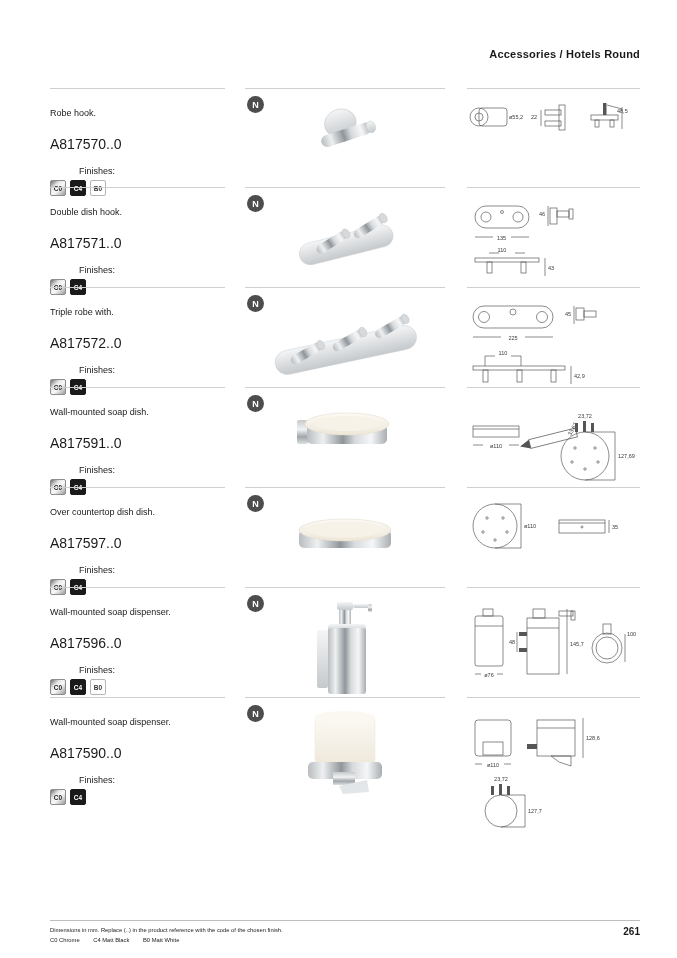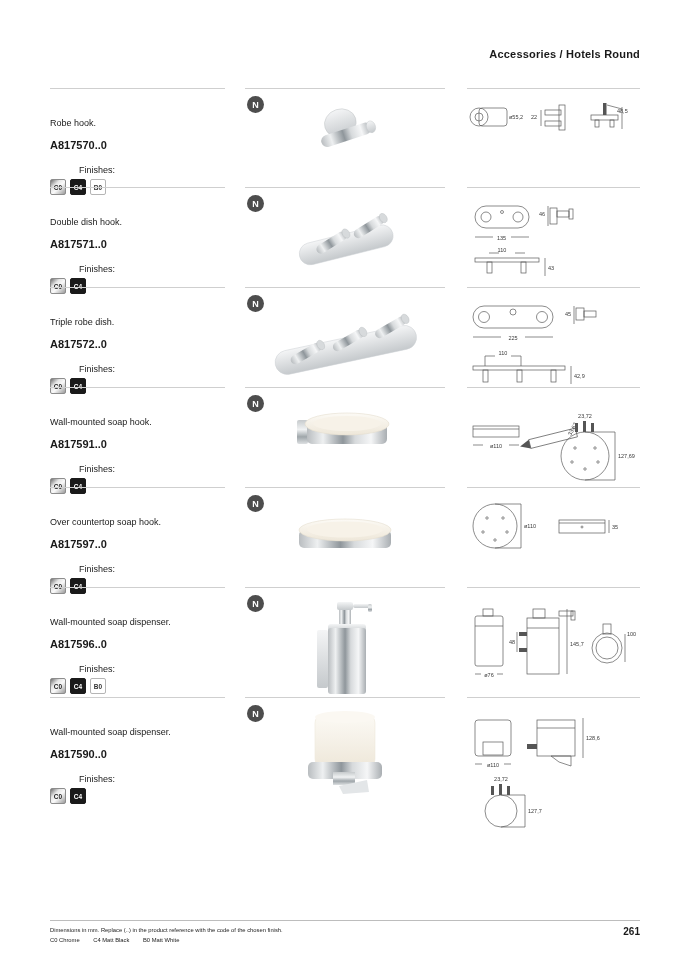--- a/index.html
+++ b/index.html
@@ -5,22 +5,22 @@
   html,body{margin:0;padding:0;background:#ffffff;}
   body{width:677px;height:958px;position:relative;font-family:"Liberation Sans",sans-serif;color:#1a1a1a;overflow:hidden;}
   .page{position:absolute;inset:0;}
   .header{position:absolute;top:48px;left:50px;width:590px;text-align:right;font-size:11px;font-weight:bold;letter-spacing:.2px;}
   .rows{position:absolute;top:88px;left:0;width:677px;}
   .row{display:flex;align-items:stretch;}
   .col{border-top:1px solid #cfcfcf;box-sizing:border-box;}
   .col-info{width:175px;margin-left:50px;padding-top:9px;}
   .col-image{width:200px;margin-left:20px;position:relative;}
   .col-dims{width:173px;margin-left:22px;padding-top:8px;}
-  .pname{font-size:9px;margin-top:20px;}
-  .pcode{font-size:11px;font-weight:bold;margin-top:11px;}
+  .pname{font-size:9px;margin-top:10px;}
+  .pcode{font-size:14px;font-weight:normal;margin-top:18px;}
   .fin-label{font-size:9px;margin-top:14px;padding-left:29px;}
   .chips{margin-top:4px;display:flex;}
   .chip{width:16px;height:16px;margin-right:4px;display:inline-flex;align-items:center;justify-content:center;
         font-size:6.5px;font-weight:bold;border-radius:2px;box-sizing:border-box;}
   .chip-c0{background:linear-gradient(135deg,#707070 0%,#e6e6e6 32%,#fafafa 55%,#9a9a9a 100%);border:1px solid #8d8d8d;color:#222;}
   .chip-c4{background:#1a1a1a;border:1px solid #1a1a1a;color:#fff;}
   .chip-b0{background:#fff;border:1px solid #b5b5b5;color:#333;}
   .nbadge{position:absolute;left:2px;top:7px;width:17px;height:17px;border-radius:50%;background:#4d4d4d;color:#fff;
           font-size:9px;font-weight:bold;display:flex;align-items:center;justify-content:center;}
   .col-image svg{display:block;margin:6px auto 0;}
@@ -159,21 +159,21 @@
           <rect x="20" y="66" width="5" height="11"></rect>
             <rect x="54" y="66" width="5" height="11"></rect>
           <line x1="78" y1="62" x2="78" y2="80"></line>
           <text x="81" y="74">43</text>
         </svg>
       </div>
     </div>
 
     <div class="row" style="height:100px">
       <div class="col col-info">
-        <div class="pname">Triple robe dish.</div>
+        <div class="pname">Triple robe with.</div>
         <div class="pcode">A817572..0</div>
         <div class="fin-label">Finishes:</div>
         <div class="chips">
           <span class="chip chip-c0">C0</span>
           <span class="chip chip-c4">C4</span>
         </div>
       </div>
       <div class="col col-image">
         <span class="nbadge">N</span>
         <svg width="200" height="96">
@@ -217,21 +217,21 @@
             <rect x="50" y="74" width="5" height="12"></rect>
             <rect x="84" y="74" width="5" height="12"></rect>
           <line x1="104" y1="70" x2="104" y2="88"></line>
           <text x="107" y="82">42,9</text>
         </svg>
       </div>
     </div>
 
     <div class="row" style="height:100px">
       <div class="col col-info">
-        <div class="pname">Wall-mounted soap hook.</div>
+        <div class="pname">Wall-mounted soap dish.</div>
         <div class="pcode">A817591..0</div>
         <div class="fin-label">Finishes:</div>
         <div class="chips">
           <span class="chip chip-c0">C0</span>
           <span class="chip chip-c4">C4</span>
         </div>
       </div>
       <div class="col col-image">
         <span class="nbadge">N</span>
         <svg width="200" height="76">
@@ -268,21 +268,21 @@
           <line x1="118" y1="36" x2="148" y2="36"></line>
             <line x1="118" y1="84" x2="148" y2="84"></line>
           <line x1="148" y1="36" x2="148" y2="84"></line>
           <text x="151" y="62">127,69</text>
         </svg>
       </div>
     </div>
 
     <div class="row" style="height:100px">
       <div class="col col-info">
-        <div class="pname">Over countertop soap hook.</div>
+        <div class="pname">Over countertop dish dish.</div>
         <div class="pcode">A817597..0</div>
         <div class="fin-label">Finishes:</div>
         <div class="chips">
           <span class="chip chip-c0">C0</span>
           <span class="chip chip-c4">C4</span>
         </div>
       </div>
       <div class="col col-image">
         <span class="nbadge">N</span>
         <svg width="200" height="78">

